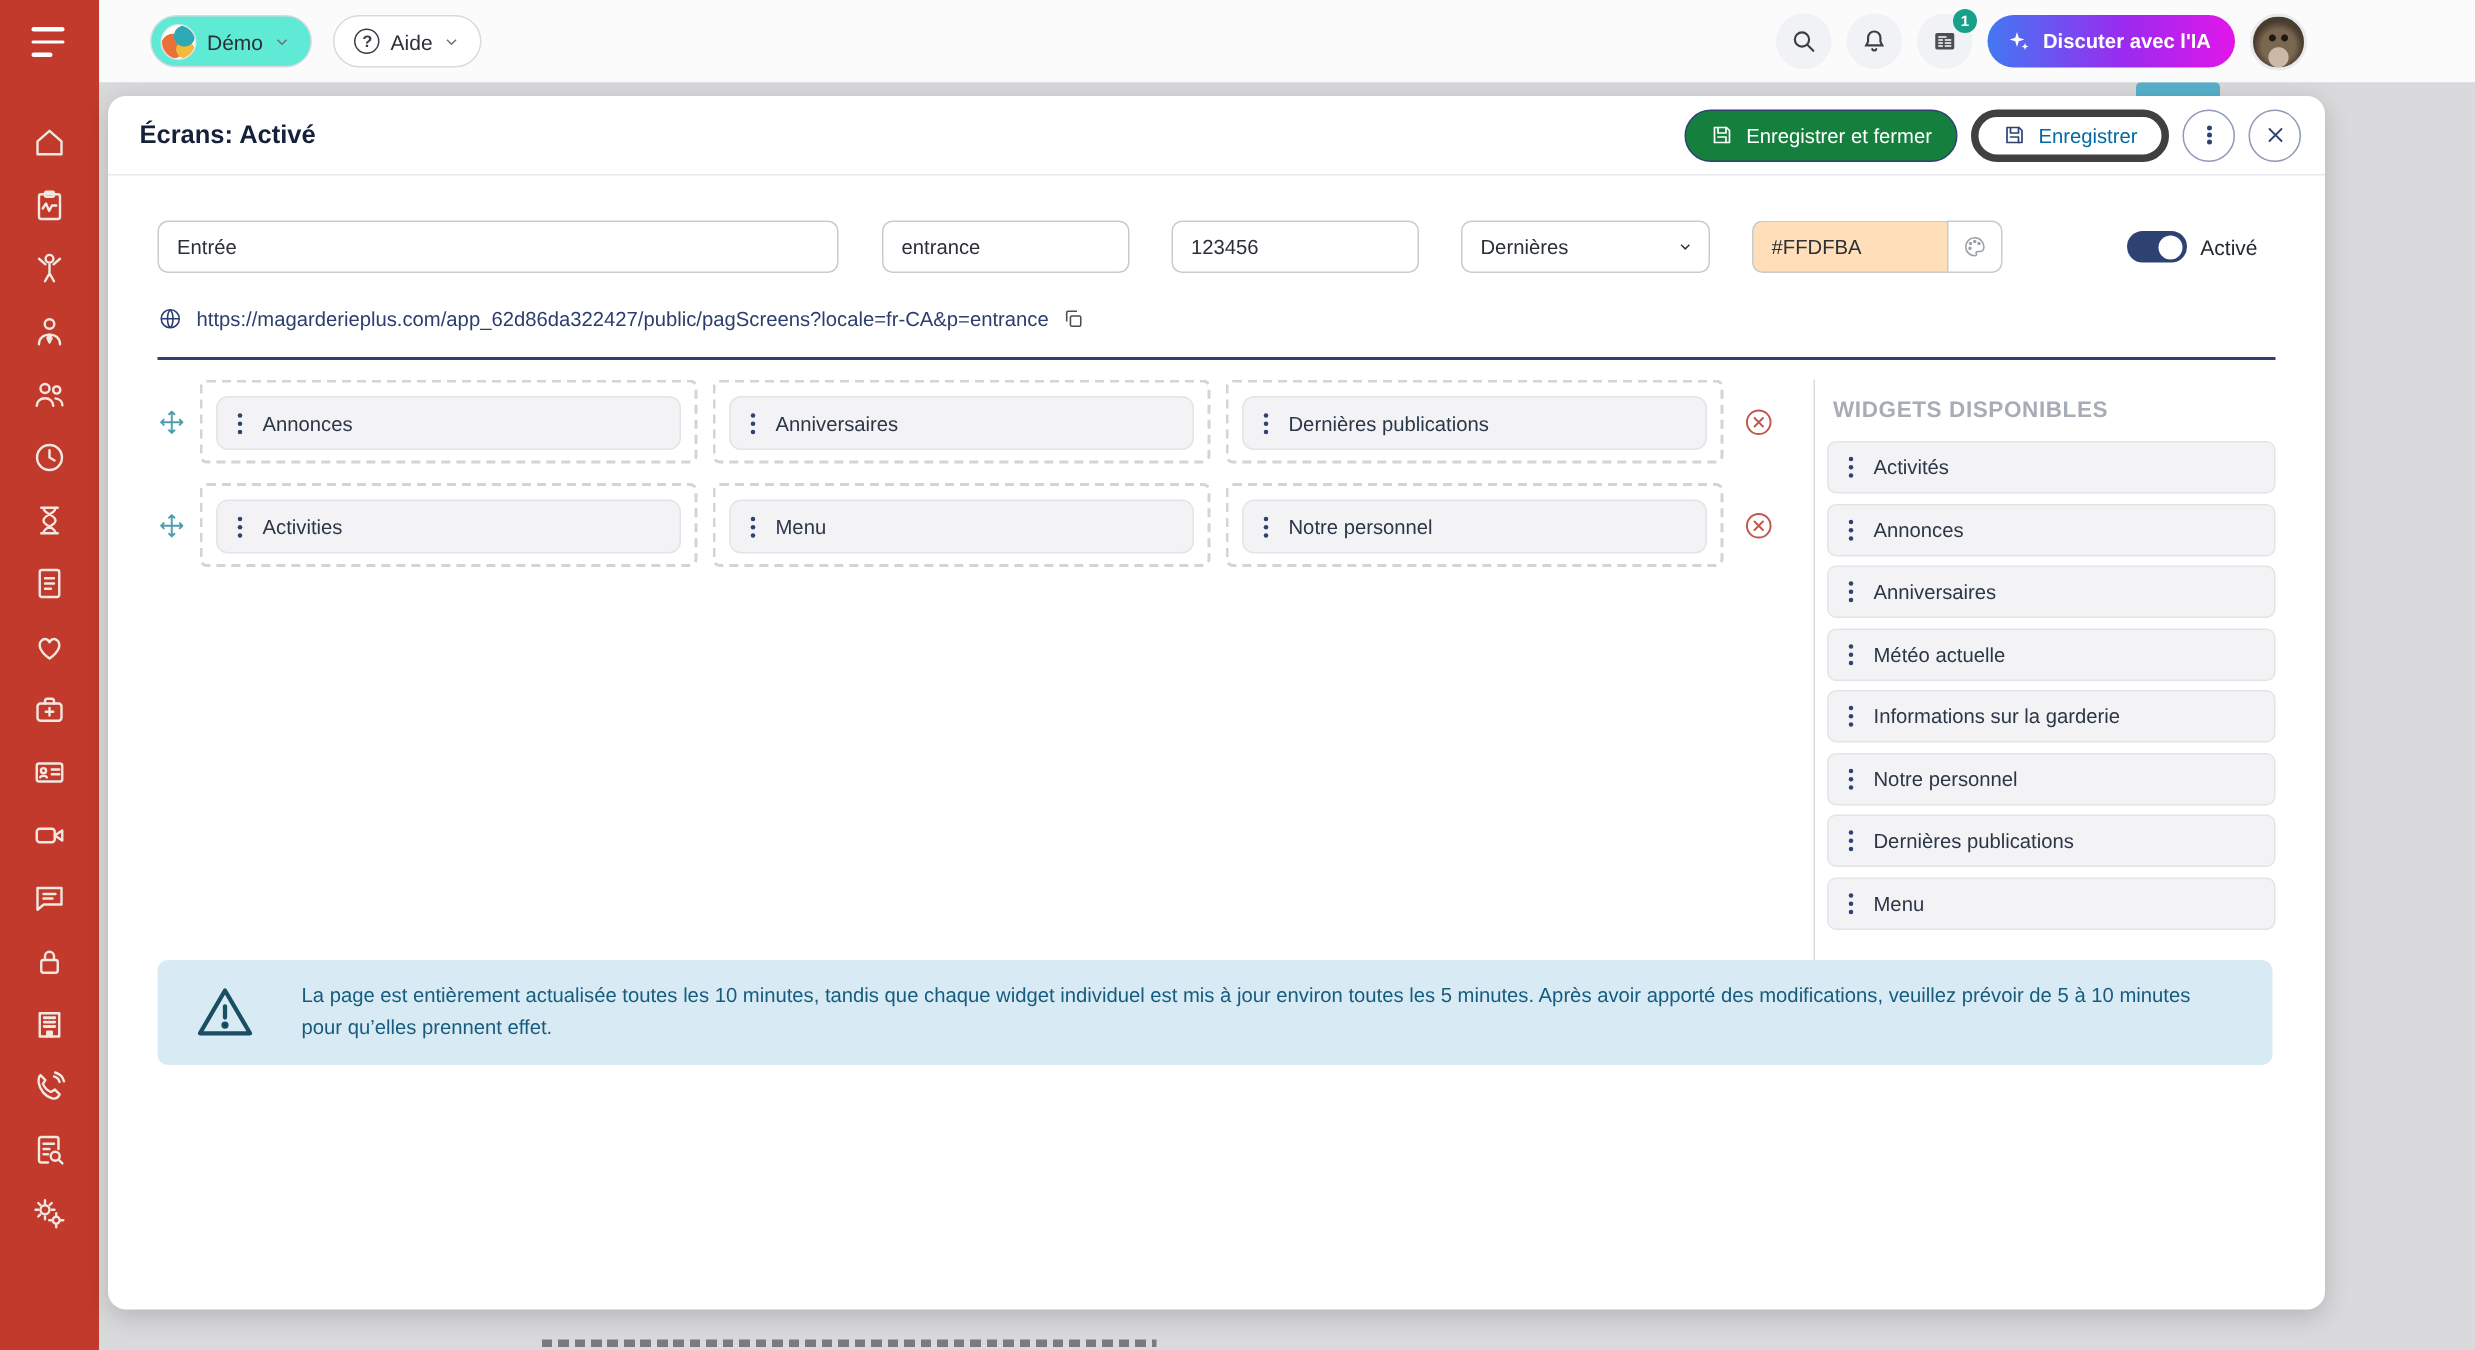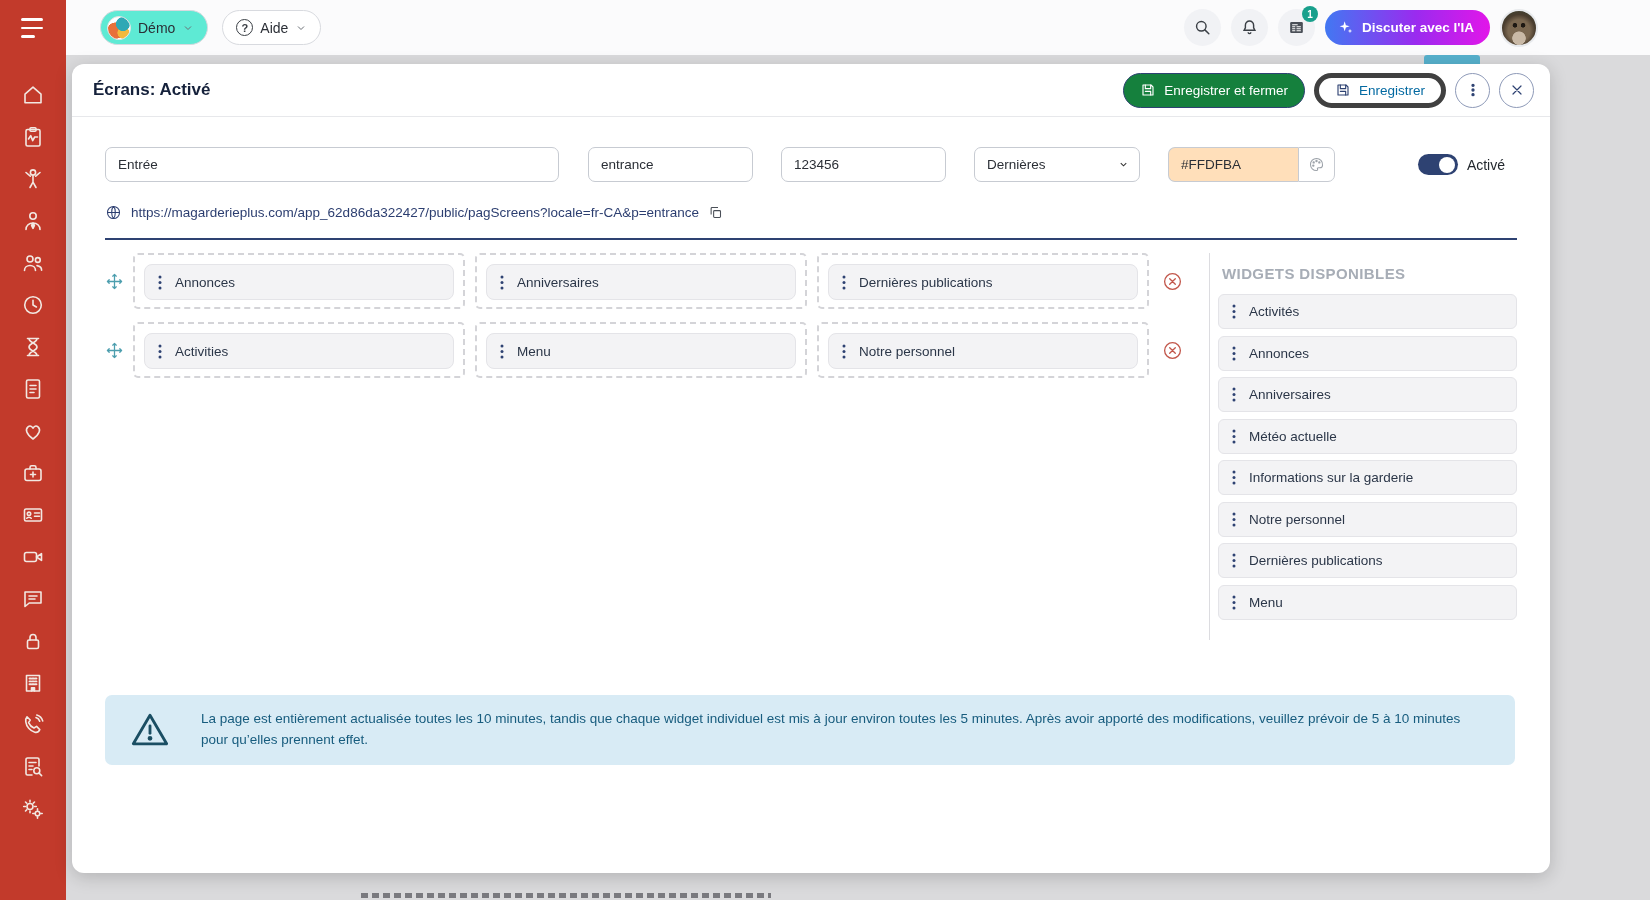--- a/index.html
+++ b/index.html
@@ -122,21 +122,21 @@
   .addrow svg.pluscirc { width:16px; height:16px; stroke:#2C3E70; fill:none; stroke-width:1.5; }
   .addrow svg.caret { width:9px; height:9px; fill:#2C3E70; }
 
   .available { flex:1; border-left:1px solid #DCDCE0; margin-left:24px; padding:0 0 14px 8px; margin-top:7px; }
   .available h2 { font-size:15px; font-weight:700; color:#A7ADB6; letter-spacing:.4px; margin:12px 0 12px 4px; }
   .avail-chip { background:#F3F3F5; border:1px solid #E4E4E8; border-radius:6px; height:35px; cursor:grab;
           display:flex; align-items:center; gap:13px; padding:0 13px; font-size:13.5px; color:#2B3648; margin-bottom:6.5px; }
   .avail-chip svg.dots { width:4px; height:15px; fill:#2E4272; flex:0 0 4px; }
 
   
-  .notice { margin-top:55px; margin-right:2px; background:#D8EBF5; border-radius:7px; display:flex;
+  .notice { margin-right:2px; background:#D8EBF5; border-radius:7px; display:flex;
             align-items:center; gap:30px; padding:14px 22px 14px 24px; }
   .notice svg { width:42px; height:40px; stroke:#1A4E63; fill:none; stroke-width:1.7; stroke-linejoin:round; stroke-linecap:round; flex:0 0 42px; }
   .notice p { font-size:13.5px; line-height:1.55; color:#175C7E; max-width:1270px; }
 </style>
 </head>
 <body>
 
 <div class="app">
 
   <aside class="sidebar">

